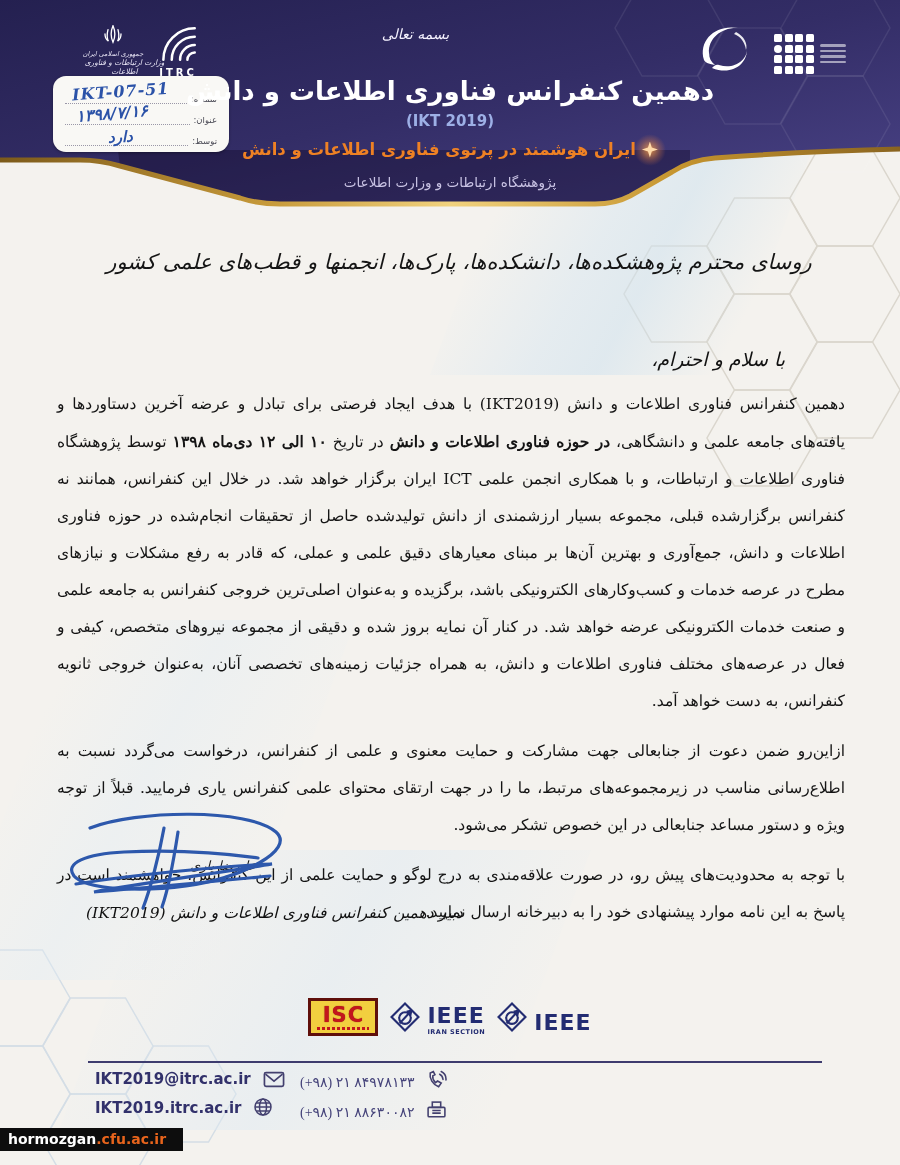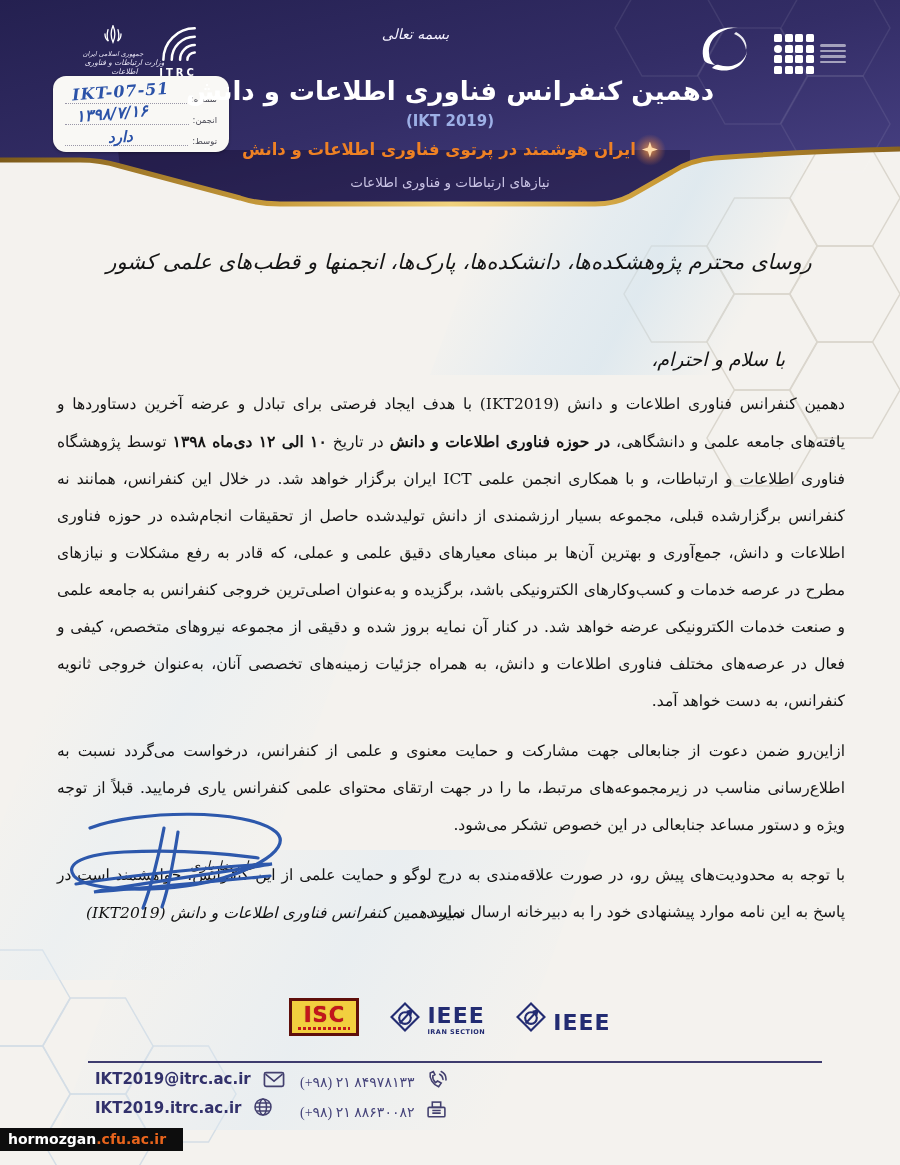--- a/index.html
+++ b/index.html
@@ -70,21 +70,21 @@
   .bodytext p{margin:0 0 13px 0;}
   .bodytext b{font-weight:bold;}
   
   .sig-svg{position:absolute;top:806px;left:46px;z-index:2;}
   .sig-name{position:absolute;top:858px;left:190px;font-size:13px;color:#1c1c1c;direction:rtl;
     font-family:"DejaVu Serif",serif;font-style:italic;}
   .sig-title{position:absolute;top:904px;left:86px;direction:rtl;font-size:15.5px;color:#101010;
     font-family:"DejaVu Serif","Liberation Serif",serif;font-style:italic;}
   
   .affil{position:absolute;top:998px;left:0;width:900px;display:flex;justify-content:center;
-    align-items:center;gap:28px;}
+    align-items:center;gap:9px;}
   .isc{width:70px;height:38px;border:3px solid #5f0f0b;background:#f2cf3f;display:flex;
     flex-direction:column;align-items:center;justify-content:center;box-sizing:border-box;}
   .isc .t{color:#c3161c;font-weight:900;font-size:21px;line-height:20px;letter-spacing:1px;
     text-shadow:0 0 1px #7a0e0e;}
   .isc .bar{width:52px;height:3px;margin-top:2px;
     background:repeating-linear-gradient(90deg,#c3161c 0 3px,transparent 3px 5px);}
   .ieee{display:flex;align-items:flex-end;gap:4px;}
   .ieee .name{color:#232c72;font-weight:900;font-size:22px;letter-spacing:1px;}
   .ieee .nm-wrap{display:flex;flex-direction:column;line-height:1;}
   .ieee .sub{color:#232c72;font-weight:bold;font-size:6.5px;letter-spacing:.5px;margin-top:2px;}
@@ -187,40 +187,40 @@
     </svg>
     <div class="t">ITRC</div>
   </div>
 
   <div class="hdr-item refbox">
     <div class="refrow">
       <span class="lab">شماره:</span>
       <span class="dots"></span>
     </div>
     <div class="refrow">
-      <span class="lab">انجمن:</span>
+      <span class="lab">عنوان:</span>
       <span class="dots"></span>
     </div>
     <div class="refrow">
       <span class="lab">توسط:</span>
       <span class="dots"></span>
     </div>
   </div>
   <span class="hand hv1">IKT-07-51</span>
   <span class="hand hv2">۱۳۹۸/۷/۱۶</span>
   <span class="hand hv3">دارد</span>
 
   <div class="hdr-item bismillah">بسمه تعالی</div>
   <div class="hdr-item hdr-title">دهمین کنفرانس فناوری اطلاعات و دانش</div>
   <div class="hdr-item hdr-subtitle">(IKT 2019)</div>
   <div class="hdr-item slogan">
     <span class="spark"></span>
     <span class="txt">ایران هوشمند در پرتوی فناوری اطلاعات و دانش</span>
   </div>
-  <div class="hdr-item institute-line">نیازهای ارتباطات و فناوری اطلاعات</div>
+  <div class="hdr-item institute-line">پژوهشگاه ارتباطات و وزارت اطلاعات</div>
 
   <div class="hdr-item swirl">
     <svg width="60" height="58" viewBox="0 0 60 58">
       <g fill="#fff">
         <path d="M12,40 C6,20 24,4 46,8 C30,7 16,18 17,33 C17,38 19,42 23,45 C16,44 13,42 12,40 Z"></path>
         <path d="M20,48 C40,56 56,44 55,28 C56,40 42,50 27,45 C24,44 22,46 20,48 Z"></path>
         <path d="M44,12 C52,16 56,24 54,30 C53,22 48,16 42,14 Z" opacity=".9"></path>
       </g>
     </svg>
   </div>

